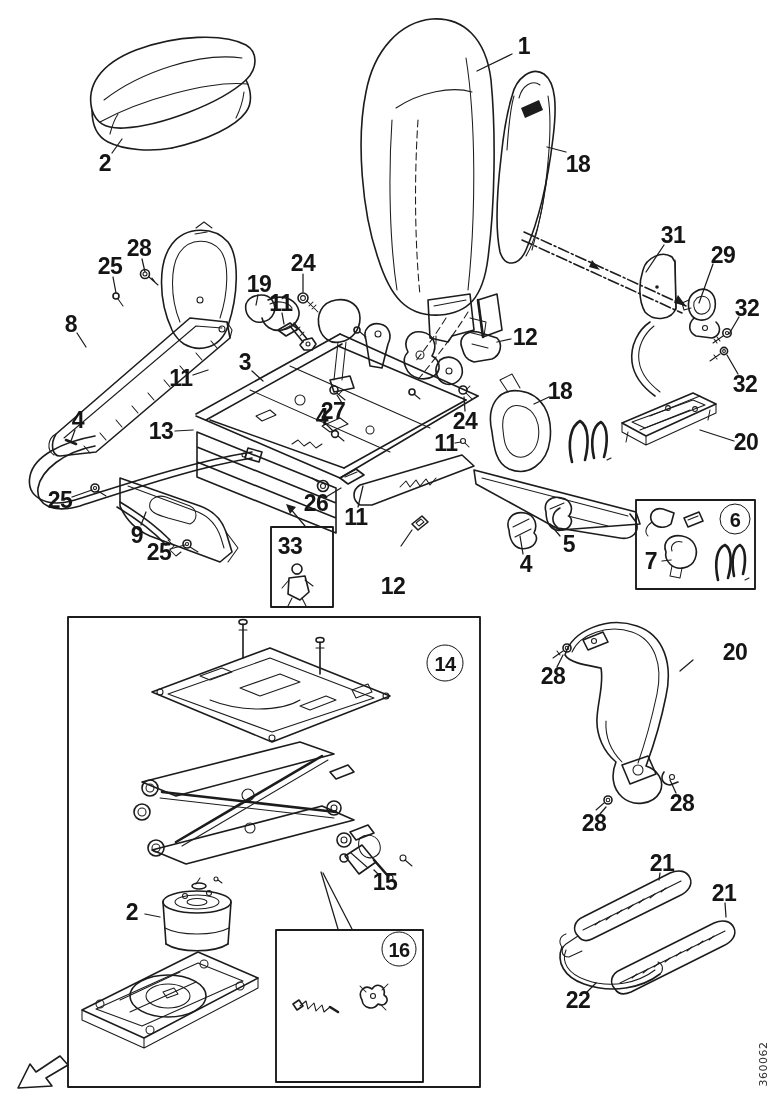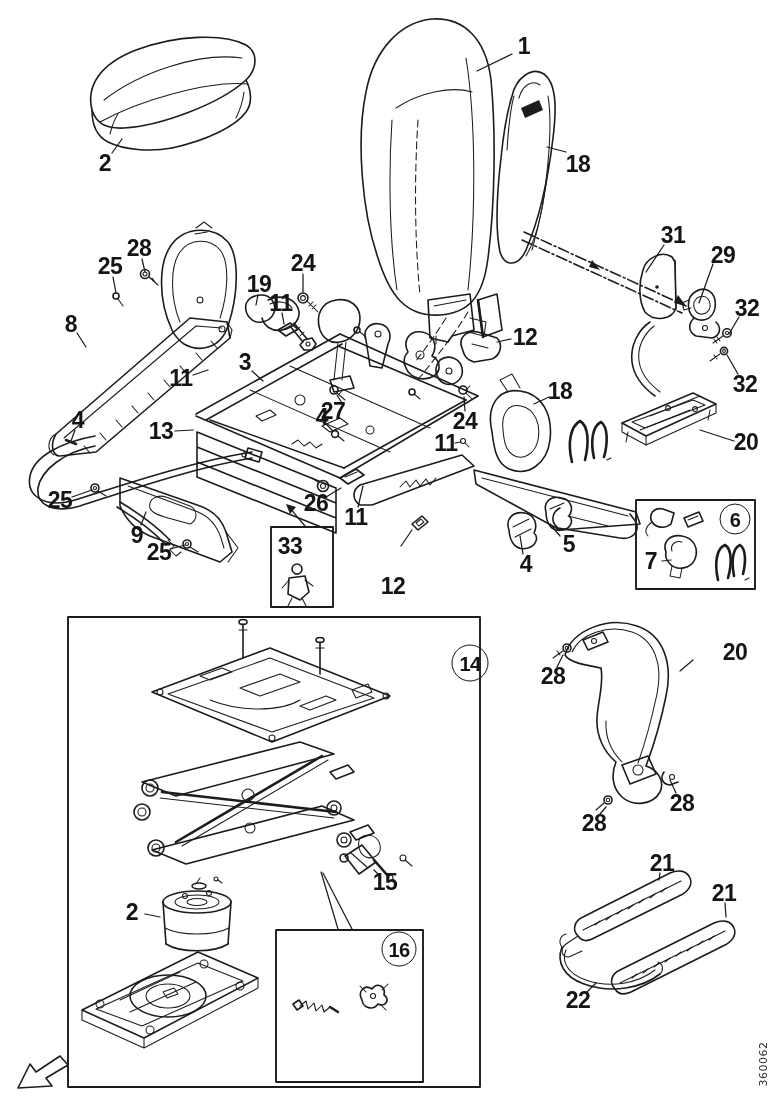--- a/index.html
+++ b/index.html
@@ -477,19 +477,19 @@
       <div class="callout" style="left: 385px; top: 882px;">15</div>
       <div class="callout" style="left: 703px; top: 652px; margin-left: 32px;">20</div>
       <div class="callout" style="left: 553px; top: 676px;">28</div>
       <div class="callout" style="left: 682px; top: 803px;">28</div>
       <div class="callout" style="left: 594px; top: 823px;">28</div>
       <div class="callout" style="left: 662px; top: 863px;">21</div>
       <div class="callout" style="left: 724px; top: 893px;">21</div>
       <div class="callout" style="left: 578px; top: 1000px;">22</div>
       <div class="callout" style="left: 290px; top: 546px;">33</div>
       <div class="callout circled" style="left: 735px; top: 519px; width: 29px; height: 29px;">6</div>
-      <div class="callout circled" style="left: 470px; top: 663px; width: 35px; height: 35px; text-align: right;">14</div>
+      <div class="callout circled" style="left: 445px; top: 663px; width: 35px; height: 35px; text-align: right;">14</div>
       <div class="callout circled" style="left: 399px; top: 949px; width: 33px; height: 33px;">16</div>
     </div>
 
 <div class="figure-code">360062</div>
 
 </div>
 
 </body></html>

